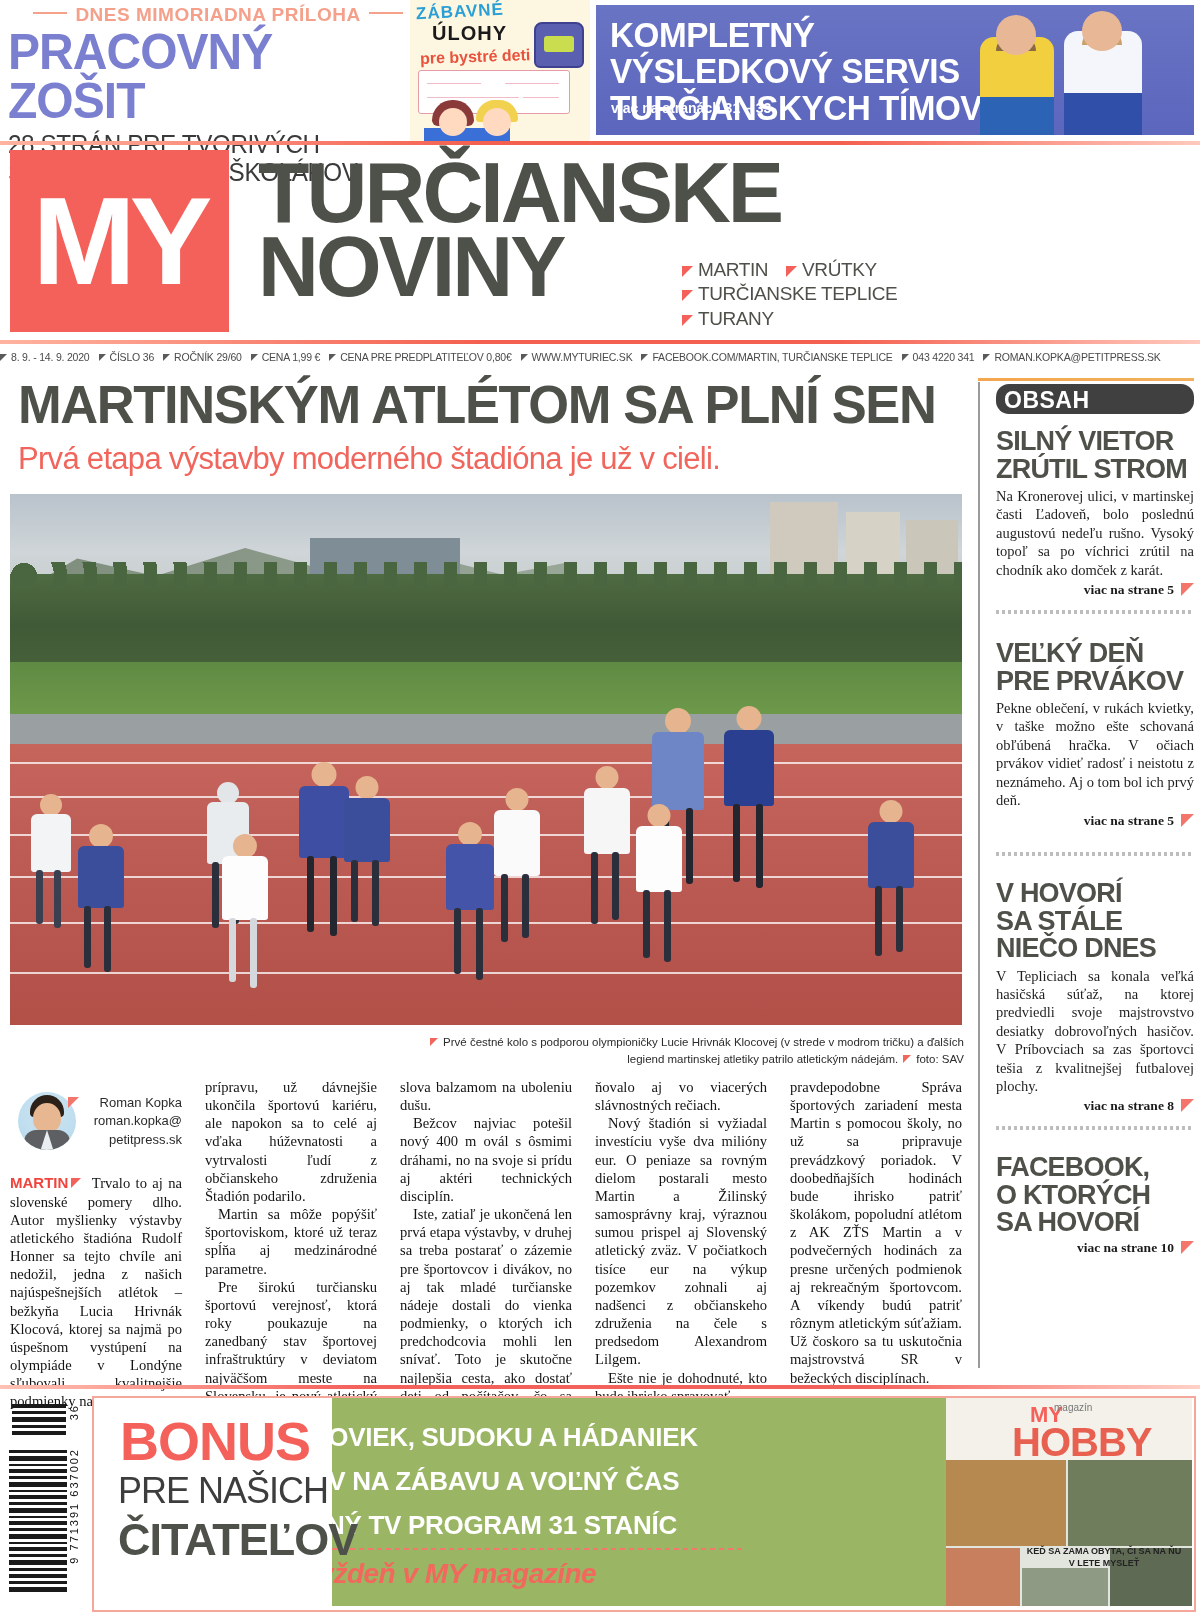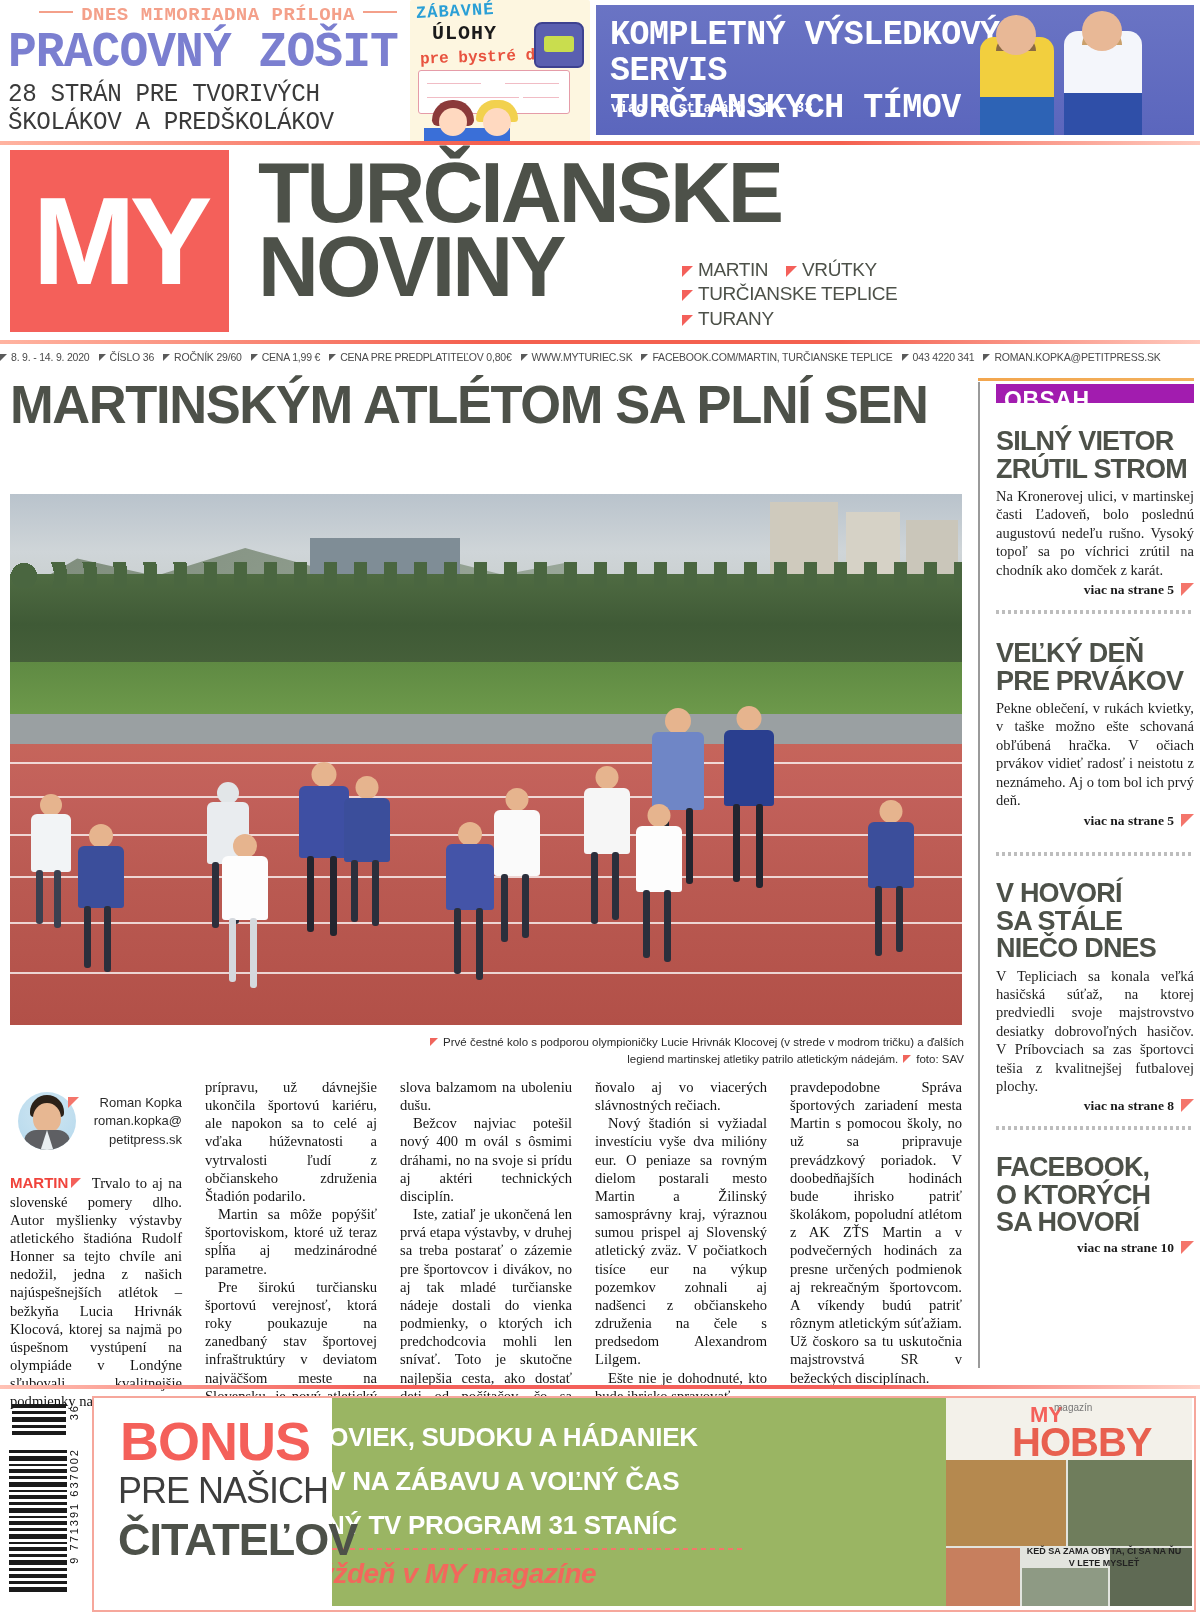--- a/index.html
+++ b/index.html
@@ -3,21 +3,21 @@
 <meta charset="utf-8">
 <style>
   html,body{margin:0;padding:0;background:#ffffff;}
   body{
     width:1200px;height:1613px;position:relative;overflow:hidden;
     font-family:"Liberation Sans", sans-serif;color:#1a1a1a;
   }
   .page{position:relative;width:1200px;height:1613px;background:#fff;}
 
   
-  .promo{position:absolute;left:0;top:0;width:1008px;height:145px;font-family:Liberation Mono, monospace;}
+  .promo{position:absolute;left:0;top:0;width:1008px;height:145px;}
   .promo-left{position:absolute;left:8px;top:4px;width:420px;}
   .promo-kicker{
     font-size:19px;font-weight:bold;color:#f4a08a;letter-spacing:.5px;
     text-align:center;position:relative;padding:0 6px;
   }
   .promo-kicker .ln{display:inline-block;width:34px;height:2px;background:#f4a08a;
       vertical-align:middle;margin:0 8px 5px 8px;}
   .promo-title{
     font-size:50px;font-weight:bold;color:#7b7fd0;letter-spacing:-1px;
     line-height:.98;margin-top:2px;font-stretch:condensed;
@@ -90,21 +90,21 @@
 
   
   .infobar{position:absolute;left:0;top:348px;width:1200px;height:18px;
       font-size:10.5px;color:#4a4a4a;letter-spacing:-.2px;white-space:nowrap;
       display:flex;align-items:center;}
   .infobar .it{display:inline-flex;align-items:center;margin-right:9px;}
   .infobar .tri{display:inline-block;width:0;height:0;border-left:7px solid #5a5a5a;
       border-bottom:7px solid transparent;margin-right:4px;}
 
   
-  .hl{position:absolute;left:10px;top:378px;width:950px;}
+  .hl{position:absolute;left:18px;top:378px;width:950px;}
   .hl-main{font-size:53px;font-weight:bold;color:#4d5149;letter-spacing:-1.4px;line-height:1;
       transform:scaleX(.99);transform-origin:left top;}
   .hl-sub{font-size:31px;color:#f0655c;margin-top:10px;letter-spacing:-.7px;}
 
   
   .photo{position:absolute;left:10px;top:494px;width:952px;height:531px;overflow:hidden;
       background:#b9b4ab;}
   .sky{position:absolute;left:0;top:0;width:952px;height:96px;
       background:linear-gradient(180deg,#b9c3cc 0%,#cfd5d8 60%,#c9cfcf 100%);}
   .mtn{position:absolute;left:0;top:46px;width:560px;height:58px;
@@ -129,21 +129,21 @@
   .photocap{position:absolute;left:424px;top:1034px;width:540px;font-size:11.5px;
       color:#2b2b2b;line-height:1.5;text-align:right;}
   .photocap .tri{display:inline-block;width:0;height:0;border-left:8px solid #f0655c;
       border-bottom:8px solid transparent;margin:0 5px;vertical-align:0px;}
 
   
   .sidebar{position:absolute;left:978px;top:378px;width:216px;}
   .sb-rule{position:absolute;left:0;top:0;width:216px;height:3px;
       background:linear-gradient(90deg,#f3a64e,#f2b05c);}
   .sb-vline{position:absolute;left:978px;top:382px;width:2px;height:986px;background:#9a9a9a;}
-  .obsah{position:absolute;left:18px;top:6px;width:198px;height:19px;background:#a21caf;}
+  .obsah{position:absolute;left:18px;top:6px;width:198px;height:30px;background:#404040;border-radius:13px;}
   .obsah span{color:#fff;font-size:23px;font-weight:bold;letter-spacing:.5px;
       position:absolute;left:8px;top:3px;}
   .sb-item{position:absolute;left:18px;width:198px;}
   .sb-h{font-size:27px;font-weight:bold;color:#4d5149;line-height:1.02;letter-spacing:-.8px;}
   .sb-p{font-size:14.5px;color:#1f1f1f;line-height:1.27;margin-top:4px;
       font-family:"Liberation Serif", serif;text-align:justify;}
   .sb-more{font-size:13.5px;font-weight:bold;color:#1a1a1a;text-align:right;margin-top:3px;
       font-family:"Liberation Serif", serif;}
   .sb-more .tri{display:inline-block;width:0;height:0;border-left:13px solid #f4756b;
       border-bottom:13px solid transparent;margin-left:7px;vertical-align:-2px;}
@@ -321,20 +321,21 @@
         <span>043 4220 341</span>
       </span>
     <span class="it">
         <span class="tri"></span>
         <span>ROMAN.KOPKA@PETITPRESS.SK</span>
       </span>
   </div>
 
   <div class="hl">
     <div class="hl-main">MARTINSKÝM ATLÉTOM SA PLNÍ SEN</div>
+    <div class="hl-sub">Prvá etapa výstavby moderného štadióna je už v cieli.</div>
   </div>
 
   <div class="photo">
     <div class="sky"></div>
     <div class="mtn"></div>
     <div class="bldg" style="left:760px;top:8px;width:68px;height:92px;"></div>
     <div class="bldg" style="left:836px;top:18px;width:54px;height:82px;background:#d6d2c6"></div>
     <div class="bldg" style="left:896px;top:26px;width:52px;height:74px;background:#cac6ba"></div>
     <div class="bldg" style="left:300px;top:44px;width:150px;height:56px;background:#7f8d96"></div>
     <div class="trees"></div>

